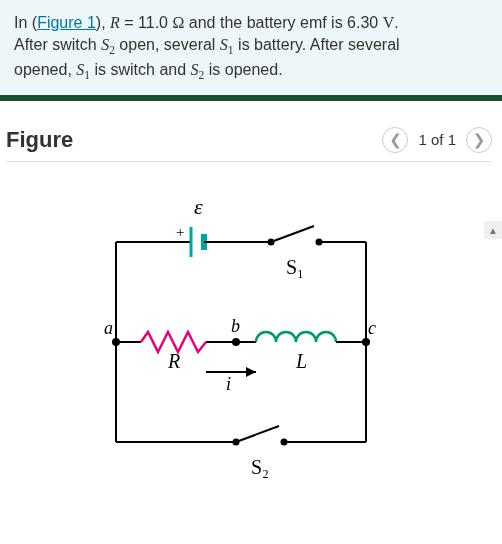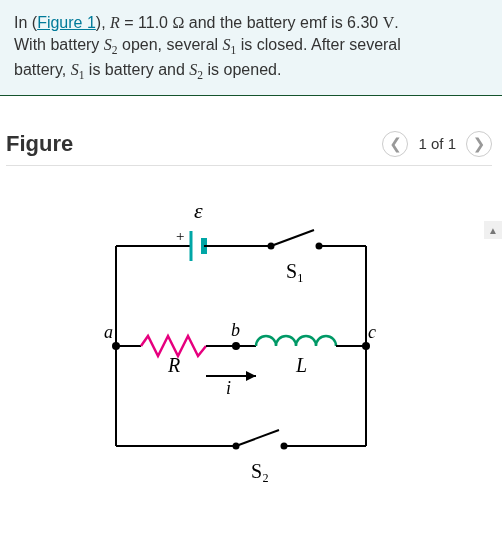--- a/index.html
+++ b/index.html
@@ -10,28 +10,28 @@
     background: #fff;
     overflow: hidden;
     position: relative;
     color: #333;
   }
   .problem-box {
     background: #edf6f8;
     padding: 12px 14px;
     font-size: 16px;
     line-height: 1.4;
-    border-bottom: 1px solid #14532d;
+    border-bottom: 6px solid #14532d;
   }
   .problem-box a { color: #007a99; text-decoration: underline; }
   .mi { font-family: "Times New Roman", serif; font-style: italic; }
   .mi .sub { font-size: 0.72em; font-style: normal; vertical-align: sub; }
   .unit { font-family: "Times New Roman", serif; }
 
-  .figure-section { padding: 35px 10px 0 6px; }
+  .figure-section { padding: 26px 10px 0 6px; }
   .figure-header {
     display: flex; align-items: center; justify-content: space-between;
     padding-bottom: 8px;
   }
   .figure-title { font-size: 22px; font-weight: bold; color: #333; }
   .pager { display: flex; align-items: center; gap: 10px; font-size: 15px; color: #333; }
   .nav-btn {
     width: 26px; height: 26px; border: 1px solid #ccc; border-radius: 50%;
     display: flex; align-items: center; justify-content: center;
     color: #999; font-size: 15px; background: #fff; cursor: pointer;
@@ -54,23 +54,23 @@
     position: absolute; left: 80px; top: 10px;
     width: 320px; height: 300px;
   }
 </style>
 </head>
 <body>
 
 <div class="problem-box">
   <span>In (</span><a href="#">Figure 1</a><span>), </span><span class="mi">R</span><span> = 11.0 </span><span class="unit">Ω</span><span> and the battery emf is 6.30 </span><span class="unit">V</span><span>.</span>
   <br>
-  <span>With battery </span><span class="mi"><span>S</span><span class="sub">2</span></span><span> open, several </span><span class="mi"><span>S</span><span class="sub">1</span></span><span> is closed. After several</span>
+  <span>After switch </span><span class="mi"><span>S</span><span class="sub">2</span></span><span> open, several </span><span class="mi"><span>S</span><span class="sub">1</span></span><span> is battery. After several</span>
   <br>
-  <span>battery, </span><span class="mi"><span>S</span><span class="sub">1</span></span><span> is battery and </span><span class="mi"><span>S</span><span class="sub">2</span></span><span> is opened.</span>
+  <span>opened, </span><span class="mi"><span>S</span><span class="sub">1</span></span><span> is switch and </span><span class="mi"><span>S</span><span class="sub">2</span></span><span> is opened.</span>
 </div>
 
 <div class="figure-section">
   <div class="figure-header">
     <div class="figure-title">Figure</div>
     <div class="pager">
       <div class="nav-btn">
         <span>❮</span>
       </div>
       <span>1 of 1</span>

